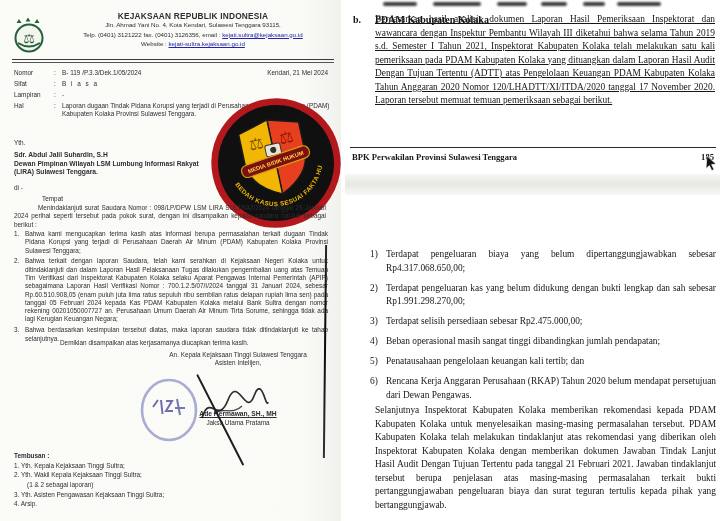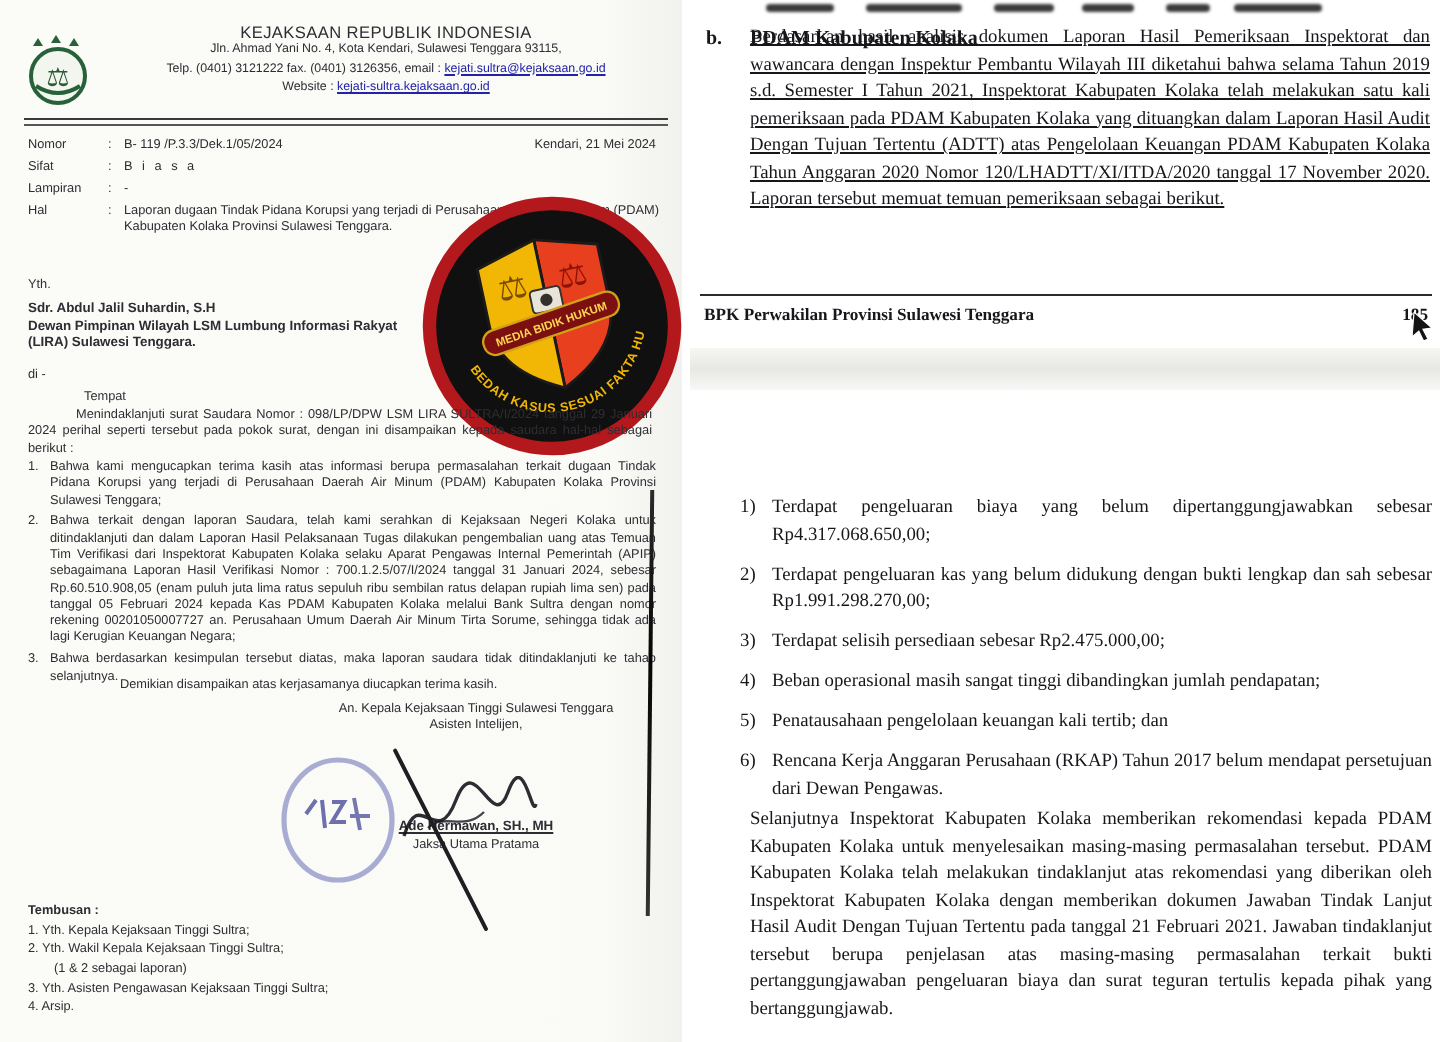--- a/index.html
+++ b/index.html
@@ -5,21 +5,21 @@
   * { margin:0; padding:0; box-sizing:border-box; }
   body { width:720px; height:521px; background:#ffffff; overflow:hidden;
          font-family:"Liberation Sans", sans-serif; }
   .page { position:relative; width:720px; height:521px; background:#fff; }
 
   
   .doc-left { position:absolute; left:0; top:0; width:341px; height:521px;
               background:linear-gradient(90deg,#fbfbf8 0%,#fafaf7 88%,#f1f1ee 100%);
               color:#2e2d33; font-size:6.4px; line-height:8.3px; }
   .kop { position:absolute; left:52px; top:12px; width:282px; text-align:center; }
-  .kop-l1 { font-size:8.3px; font-weight:normal; letter-spacing:.2px; }
+  .kop-l1 { font-size:8.3px; font-weight:bold; letter-spacing:.2px; }
   .kop-l2 { font-size:9.2px; font-weight:bold; letter-spacing:.2px; }
   .kop-addr { font-size:6.2px; margin-top:1px; }
   .kop-link { color:#2222aa; text-decoration:underline; }
   .kop-rule { position:absolute; left:12px; top:59px; width:322px; border-top:1.7px solid #3a3a3c; }
   .kop-rule2 { position:absolute; left:12px; top:62px; width:322px; border-top:.8px solid #55555a; }
 
   .logo-kejaksaan { position:absolute; left:13px; top:16px; width:36px; height:40px; }
 
   .meta { position:absolute; left:14px; top:69px; width:316px; }
   .meta-row { display:flex; margin-bottom:2.6px; position:relative; }
@@ -254,21 +254,21 @@
       <div class="finding">
         <span class="num">4)</span>
         <span class="txt">Beban operasional masih sangat tinggi dibandingkan jumlah pendapatan;</span>
       </div>
       <div class="finding">
         <span class="num">5)</span>
         <span class="txt">Penatausahaan pengelolaan keuangan kali tertib; dan</span>
       </div>
       <div class="finding">
         <span class="num">6)</span>
-        <span class="txt">Rencana Kerja Anggaran Perusahaan (RKAP) Tahun 2017 belum mendapat persetujuan dari Dewan Pengawas.</span>
+        <span class="txt">Rencana Kerja Anggaran Perusahaan (RKAP) Tahun 2020 belum mendapat persetujuan dari Dewan Pengawas.</span>
       </div>
     </div>
 
     <div class="rpara2">Selanjutnya Inspektorat Kabupaten Kolaka memberikan rekomendasi kepada PDAM Kabupaten Kolaka untuk menyelesaikan masing-masing permasalahan tersebut. PDAM Kabupaten Kolaka telah melakukan tindaklanjut atas rekomendasi yang diberikan oleh Inspektorat Kabupaten Kolaka dengan memberikan dokumen Jawaban Tindak Lanjut Hasil Audit Dengan Tujuan Tertentu pada tanggal 21 Februari 2021. Jawaban tindaklanjut tersebut berupa penjelasan atas masing-masing permasalahan terkait bukti pertanggungjawaban pengeluaran biaya dan surat teguran tertulis kepada pihak yang bertanggungjawab.</div>
   </div>
 
   <svg class="cursor-icon" viewBox="0 0 13 15">
     <path d="M2 0 L11 8 L6.5 8.6 L9 13.5 L6.8 14.5 L4.4 9.6 L1 12.5 Z" fill="#141414" stroke="#fff" stroke-width=".6"></path>
   </svg>
 

